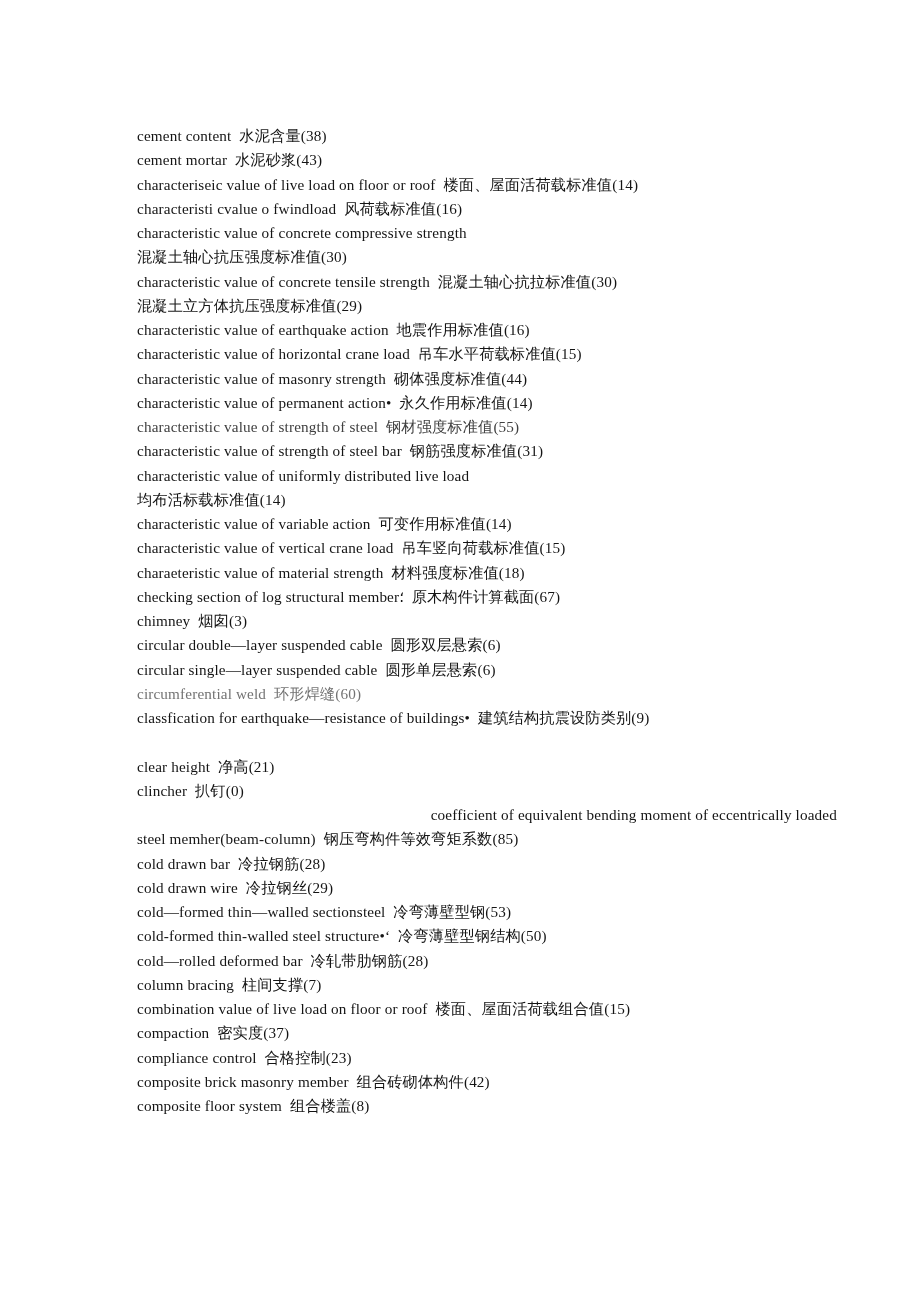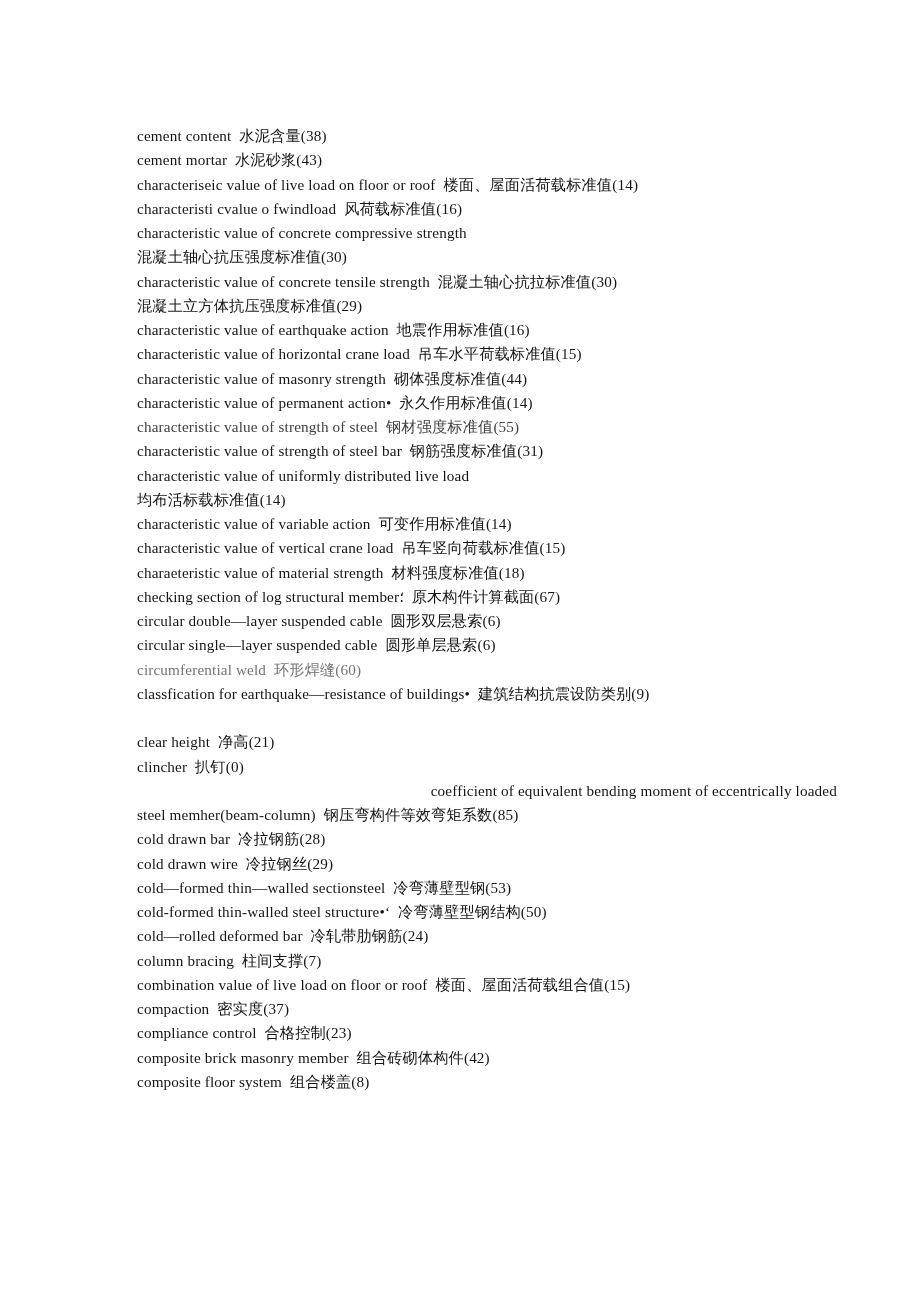--- a/index.html
+++ b/index.html
@@ -75,34 +75,35 @@
       <div class="entry-line" style="color: rgb(20, 20, 20);"><span class="txt">characteristic value of masonry strength  砌体强度标准值(44)</span></div>
       <div class="entry-line" style="color: rgb(20, 20, 20);"><span class="txt">characteristic value of permanent action•  永久作用标准值(14)</span></div>
       <div class="entry-line" style="color: #404040;"><span class="txt">characteristic value of strength of steel  钢材强度标准值(55)</span></div>
       <div class="entry-line" style="color: rgb(20, 20, 20);"><span class="txt">characteristic value of strength of steel bar  钢筋强度标准值(31)</span></div>
       <div class="entry-line" style="color: rgb(20, 20, 20);"><span class="txt">characteristic value of uniformly distributed live load</span></div>
       <div class="entry-line" style="color: rgb(20, 20, 20);"><span class="txt">均布活标载标准值(14)</span></div>
       <div class="entry-line" style="color: rgb(20, 20, 20);"><span class="txt">characteristic value of variable action  可变作用标准值(14)</span></div>
       <div class="entry-line" style="color: rgb(20, 20, 20);"><span class="txt">characteristic value of vertical crane load  吊车竖向荷载标准值(15)</span></div>
       <div class="entry-line" style="color: rgb(20, 20, 20);"><span class="txt">charaeteristic value of material strength  材料强度标准值(18)</span></div>
       <div class="entry-line" style="color: rgb(20, 20, 20);"><span class="txt">checking section of log structural member؛  原木构件计算截面(67)</span></div>
+      <div class="entry-line" style="color: rgb(20, 20, 20);"><span class="txt">chimney  烟囱(3)</span></div>
       <div class="entry-line" style="color: rgb(20, 20, 20);"><span class="txt">circular double—layer suspended cable  圆形双层悬索(6)</span></div>
       <div class="entry-line" style="color: rgb(20, 20, 20);"><span class="txt">circular single—layer suspended cable  圆形单层悬索(6)</span></div>
       <div class="entry-line" style="color: #737373;"><span class="txt">circumferential weld  环形焊缝(60)</span></div>
       <div class="entry-line" style="color: rgb(20, 20, 20);"><span class="txt">classfication for earthquake—resistance of buildings•  建筑结构抗震设防类别(9)</span></div>
       <div class="entry-line blank" style="color: rgb(20, 20, 20);"><span class="txt"></span></div>
       <div class="entry-line" style="color: rgb(20, 20, 20);"><span class="txt">clear height  净高(21)</span></div>
       <div class="entry-line" style="color: rgb(20, 20, 20);"><span class="txt">clincher  扒钉(0)</span></div>
       <div class="entry-line" style="color: rgb(20, 20, 20); text-align: right;"><span class="txt">coefficient of equivalent bending moment of eccentrically loaded</span></div>
       <div class="entry-line" style="color: rgb(20, 20, 20);"><span class="txt">steel memher(beam-column)  钢压弯构件等效弯矩系数(85)</span></div>
       <div class="entry-line" style="color: rgb(20, 20, 20);"><span class="txt">cold drawn bar  冷拉钢筋(28)</span></div>
       <div class="entry-line" style="color: rgb(20, 20, 20);"><span class="txt">cold drawn wire  冷拉钢丝(29)</span></div>
       <div class="entry-line" style="color: rgb(20, 20, 20);"><span class="txt">cold—formed thin—walled sectionsteel  冷弯薄壁型钢(53)</span></div>
       <div class="entry-line" style="color: rgb(20, 20, 20);"><span class="txt">cold-formed thin-walled steel structure•‘  冷弯薄壁型钢结构(50)</span></div>
-      <div class="entry-line" style="color: rgb(20, 20, 20);"><span class="txt">cold—rolled deformed bar  冷轧带肋钢筋(24)</span></div>
+      <div class="entry-line" style="color: rgb(20, 20, 20);"><span class="txt">cold—rolled deformed bar  冷轧带肋钢筋(28)</span></div>
       <div class="entry-line" style="color: rgb(20, 20, 20);"><span class="txt">column bracing  柱间支撑(7)</span></div>
       <div class="entry-line" style="color: rgb(20, 20, 20);"><span class="txt">combination value of live load on floor or roof  楼面、屋面活荷载组合值(15)</span></div>
       <div class="entry-line" style="color: rgb(20, 20, 20);"><span class="txt">compaction  密实度(37)</span></div>
       <div class="entry-line" style="color: rgb(20, 20, 20);"><span class="txt">compliance control  合格控制(23)</span></div>
       <div class="entry-line" style="color: rgb(20, 20, 20);"><span class="txt">composite brick masonry member  组合砖砌体构件(42)</span></div>
       <div class="entry-line" style="color: rgb(20, 20, 20);"><span class="txt">composite floor system  组合楼盖(8)</span></div>
     </div>
 </div>
 
 </body></html>

